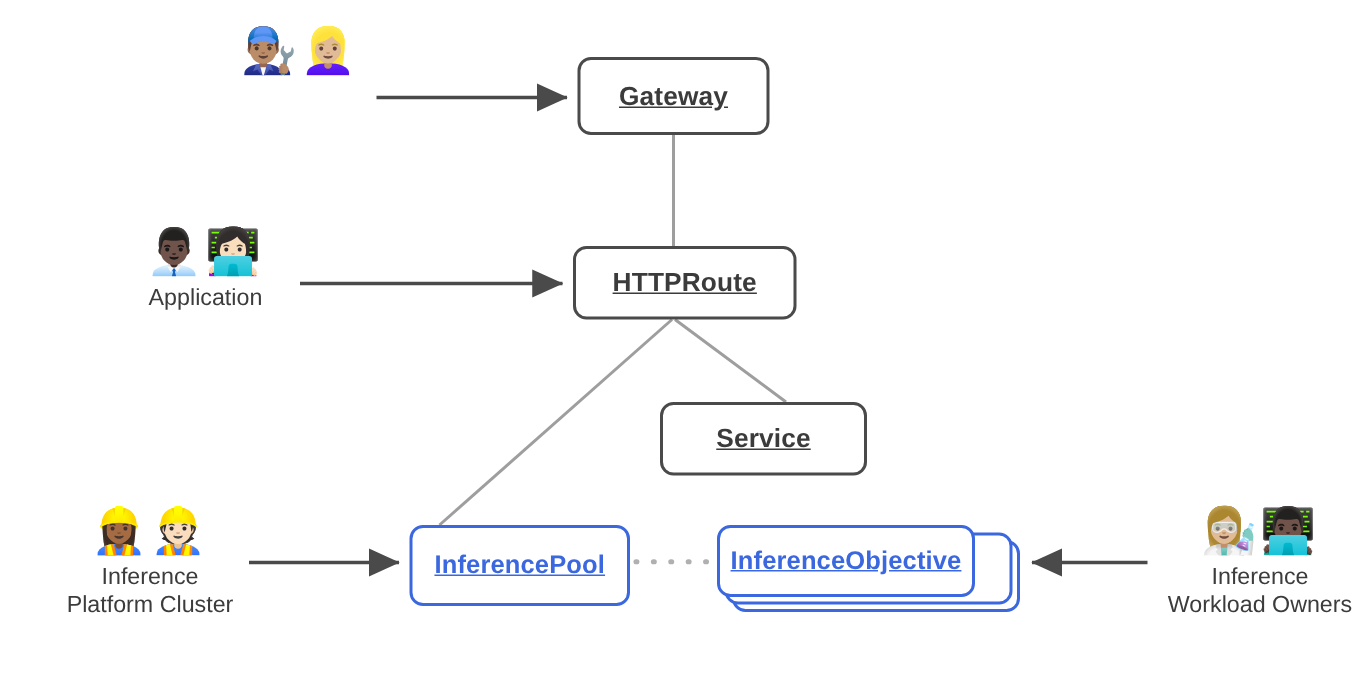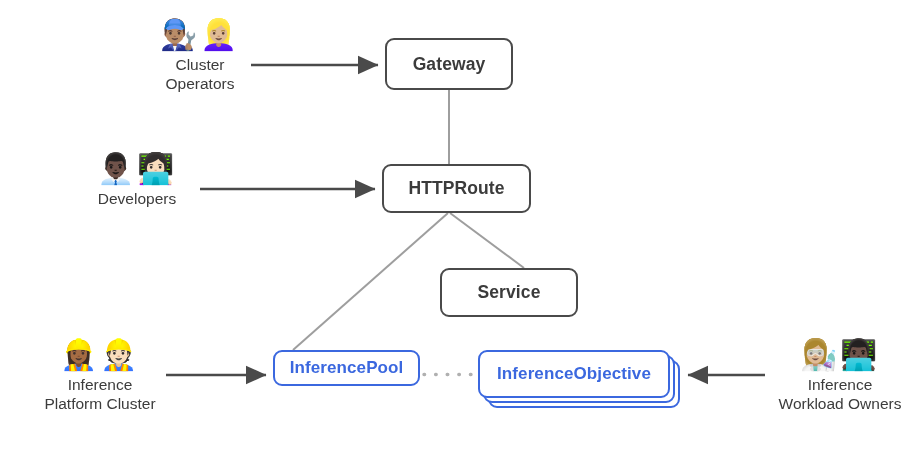--- a/index.html
+++ b/index.html
@@ -37,20 +37,21 @@
     background: #ffffff;
     border-radius: 9px;
     text-align: center;
     line-height: 1.15;
     z-index: 5;
   }
   .node .node-label {
     display: block;
     font-weight: bold;
     letter-spacing: 0.1px;
+    text-decoration: underline;
   }
   .node-dark {
     border: 2.2px solid #4a4a4a;
   }
   .node-dark .node-label {
     color: #3b3b3b;
     font-size: 17.5px;
   }
   .node-blue {
     border: 2.4px solid #3b68df;
@@ -135,40 +136,36 @@
   </div>
 
   <div class="node node-dark" style="left:382px; top:164px; width:149px; height:49px;">
     <span class="node-label">HTTPRoute</span>
   </div>
 
   <div class="node node-dark" style="left:440px; top:268px; width:138px; height:49px;">
     <span class="node-label">Service</span>
   </div>
 
-  <div class="node node-blue" style="left:273px; top:350px; width:147px; height:36px;">
+  <div class="node node-blue" style="left:273px; top:350px; width:147px; height:54px;">
     <span class="node-label">InferencePool</span>
   </div>
 
-  <div class="node node-blue" style="left:478px; top:350px; width:192px; height:48px;">
+  <div class="node node-blue" style="left:478px; top:350px; width:172px; height:48px;">
     <span class="node-label">InferenceObjective</span>
   </div>
 
   <div class="persona" style="left:105px; top:18px;">
     <div class="persona-emoji">👨🏽‍🔧👱🏼‍♀️</div>
-    <div class="persona-name">
-      <span class="pname-line">Cluster</span>
-      <span class="pname-line">Operators</span>
-    </div>
   </div>
 
   <div class="persona" style="left:42px; top:152px;">
     <div class="persona-emoji">👨🏿‍💼👩🏻‍💻</div>
     <div class="persona-name">
-      <span class="pname-line">Developers</span>
+      <span class="pname-line">Application</span>
     </div>
   </div>
 
   <div class="persona" style="left:5px; top:338px;">
     <div class="persona-emoji">👷🏾‍♀️👷🏻</div>
     <div class="persona-name">
       <span class="pname-line">Inference</span>
       <span class="pname-line">Platform Cluster</span>
     </div>
   </div>

